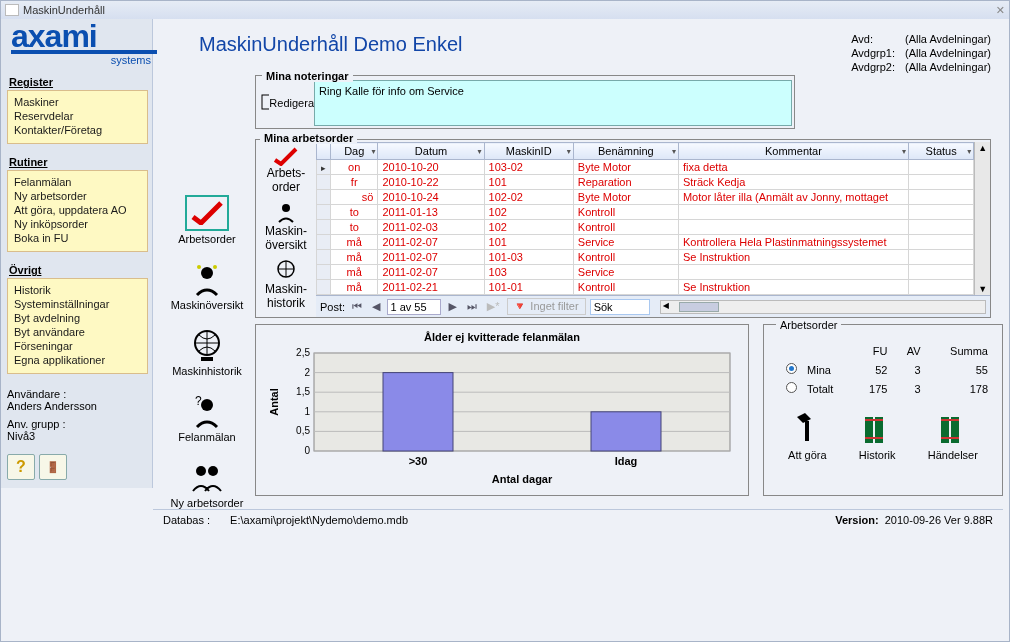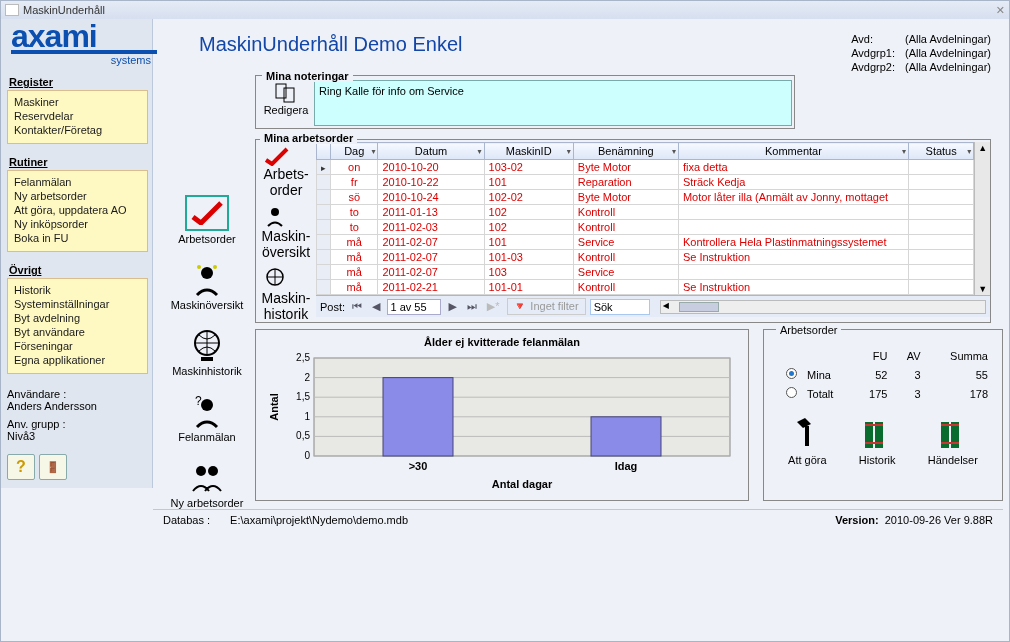--- a/index.html
+++ b/index.html
@@ -24,21 +24,21 @@
 .hdrinfo { margin-left: auto; font-size: 11px; padding-top: 4px; }
 .hdrinfo td { padding: 0 4px; }
 .body { display: flex; padding-left: 6px; }
 .iconcol { width: 96px; display: flex; flex-direction: column; align-items: center; gap: 16px; padding-top: 120px; }
 .iconbtn { display:flex; flex-direction:column; align-items:center; gap:2px; cursor:pointer; }
 .iconbtn .lbl { font-size: 11px; text-align: center; }
 .maincol { flex: 1; display:flex; flex-direction:column; }
 .notegrp { border: 1px solid #888; padding: 2px 2px 2px 2px; position: relative; }
 .grp-title { position: relative; top: -8px; left: 4px; background: #eef1f7; padding: 0 4px; font-weight: bold; font-size:11px; }
 .notebody { display:flex; margin-top:-10px; }
-.redigera { width:56px; display:flex; flex-direction:column; align-items:center; cursor:pointer; }
+.redigera { width:56px; display:flex; align-items:center; cursor:pointer; }
 .notebox { flex:1; background: #ccfffe; border: 1px solid #7aa; padding: 4px; min-height: 46px; color:#000; }
 .filter { position: absolute; right: 12px; top: 96px; width: 164px; border:1px solid #888; padding: 2px 6px 10px; }
 .filter .grp-title { font-weight:normal; }
 .radio { display:flex; align-items:center; gap:6px; padding:2px 0; cursor:pointer; }
 .radio .dot { width:11px; height:11px; border:1px solid #555; border-radius:50%; display:inline-flex; align-items:center; justify-content:center; background:#fff;}
 .radio .dot.sel::after { content:""; width:5px; height:5px; background:#27c; border-radius:50%; }
 .orders { margin-top: 10px; border:1px solid #888; position:relative; }
 .orders .grp-title { font-weight:bold; }
 .orders-inner { display:flex; margin-top:-10px; }
 .ord-icons { width:60px; display:flex; flex-direction:column; align-items:center; gap:6px; padding-top:4px;}
@@ -63,21 +63,21 @@
 .stats { margin-left:14px; border:1px solid #888; padding:2px 8px 10px; flex:1; }
 .stats .grp-title{ font-weight:normal;}
 .stats table { width:100%; font-size:11px; margin-top:2px;}
 .stats td, .stats th { padding:2px 4px; text-align:right; }
 .stats th { font-weight:normal;}
 .stats-icons { display:flex; justify-content:space-around; padding-top:12px;}
 .footer { border-top:1px solid #bcc8dc; padding:4px 10px; display:flex; font-size:11px; color:#000; }
 .footer .fl{ color:#000;}
 .footer .sp{ flex:1;}
 .sel-box { border:2px solid #2a9; padding:2px; }
-.subicon{ display:flex; flex-direction:column; align-items:flex-start; font-size:14px; cursor:pointer;}
+.subicon{ display:flex; flex-direction:column; align-items:center; font-size:12px; cursor:pointer;}
 .scroll-v { width:16px; background:#e8e8e8; border-left:1px solid #bbb; display:flex; flex-direction:column; align-items:center;}
 .scroll-v .arr{ font-size:9px; padding:1px; cursor:pointer;}
 .books { width:32px; height:36px; display:block; }
 </style>
 </head>
 <body>
 
 <div class="window">
   <div class="titlebar">
     <span style="display:inline-block;width:14px;height:12px;border:1px solid #bbb;background:#fff;margin-right:4px;"></span>
@@ -289,21 +289,21 @@
                           <td class="rowhead"></td>
                           <td style="text-align:center;">fr</td>
                           <td>2010-10-22</td>
                           <td>101</td>
                           <td>Reparation</td>
                           <td>Sträck Kedja</td>
                           <td></td>
                         </tr>
                         <tr class="rowdata">
                           <td class="rowhead"></td>
-                          <td style="text-align:center;">sö</td>
+                          <td style="text-align:right;">sö</td>
                           <td>2010-10-24</td>
                           <td>102-02</td>
                           <td>Byte Motor</td>
                           <td>Motor låter illa (Anmält av Jonny, mottaget</td>
                           <td></td>
                         </tr>
                         <tr class="rowdata">
                           <td class="rowhead"></td>
                           <td style="text-align:center;">to</td>
                           <td>2011-01-13</td>

